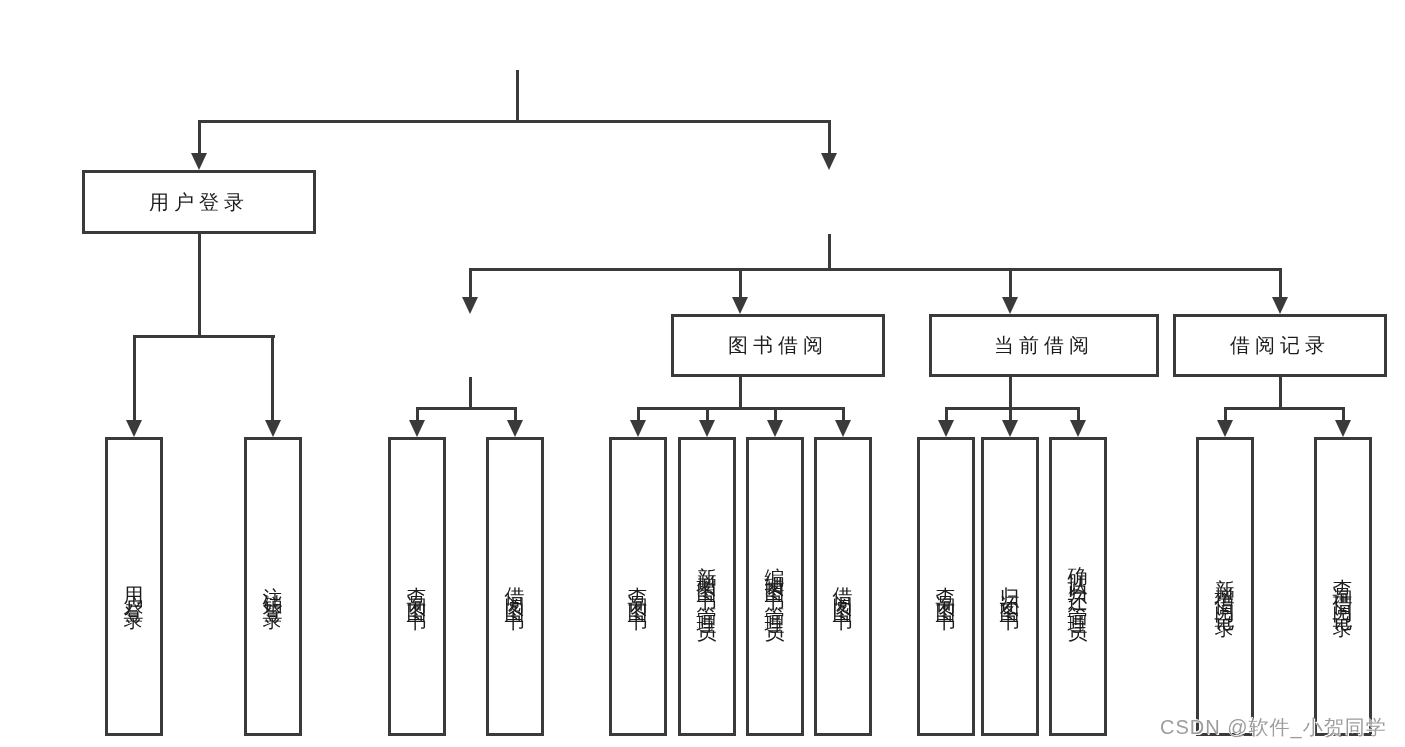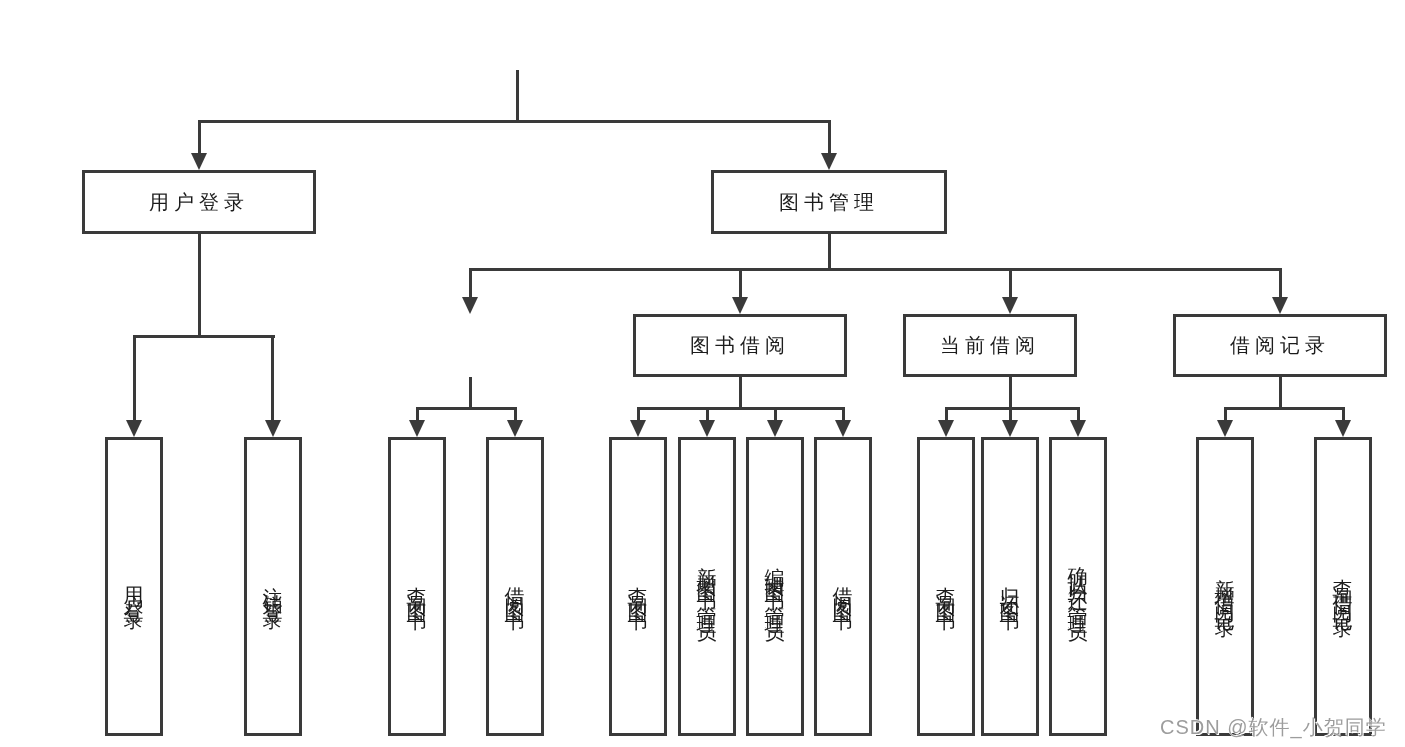--- a/index.html
+++ b/index.html
@@ -28,24 +28,23 @@
     text-shadow:1px 1px 0 #ffffff,-1px -1px 0 #ffffff;
   }
 </style>
 </head>
 <body>
 
 <div class="stage">
 
 
   <div class="node" style="left:82px;top:170px;width:234px;height:64px;">用户登录</div>
-  <div class="node" style="left:711px;top:170px;width:236px;height:64px;">图书管理</div>
 
-  <div class="node" style="left:633px;top:314px;width:214px;height:63px;">图书借阅</div>
-  <div class="node" style="left:903px;top:314px;width:174px;height:63px;">当前借阅</div>
+  <div class="node" style="left:671px;top:314px;width:214px;height:63px;">图书借阅</div>
+  <div class="node" style="left:929px;top:314px;width:230px;height:63px;">当前借阅</div>
   <div class="node" style="left:1173px;top:314px;width:214px;height:63px;">借阅记录</div>
 
   <div class="node vnode" style="left:105px;top:437px;width:58px;height:299px;">用户登录</div>
   <div class="node vnode" style="left:244px;top:437px;width:58px;height:299px;">注销登录</div>
 
   <div class="node vnode" style="left:388px;top:437px;width:58px;height:299px;">查询图书</div>
   <div class="node vnode" style="left:486px;top:437px;width:58px;height:299px;">借阅图书</div>
 
   <div class="node vnode" style="left:609px;top:437px;width:58px;height:299px;">查询图书</div>
   <div class="node vnode" style="left:678px;top:437px;width:58px;height:299px;">新增图书（管理员）</div>

